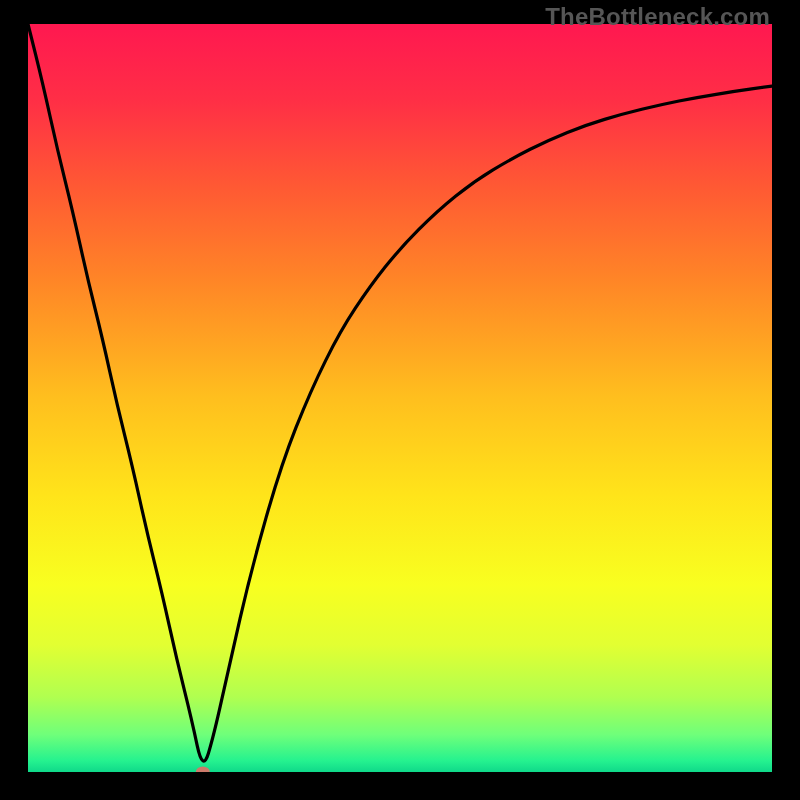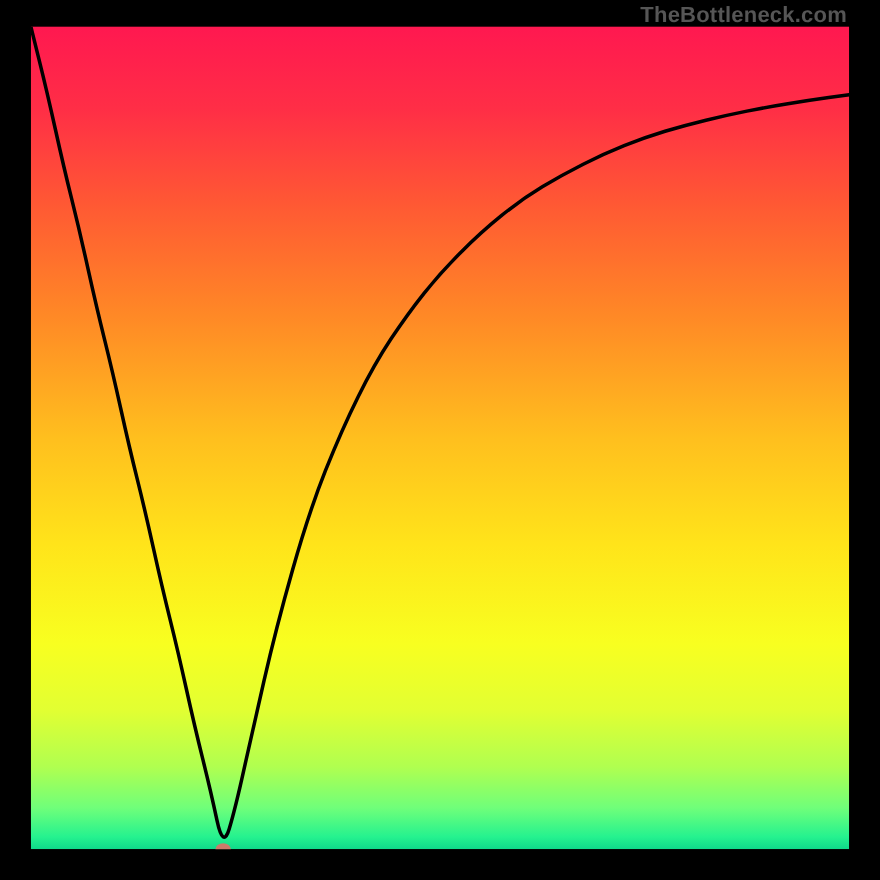--- a/index.html
+++ b/index.html
@@ -16,21 +16,21 @@
     top: 24px;
     width: 744px;
     height: 748px;
     background: #000;
   }
   .watermark {
     position: absolute;
     top: 3px;
     right: 30px;
     font-family: Arial, Helvetica, sans-serif;
-    font-size: 20px;
+    font-size: 24px;
     font-weight: 600;
     color: #565656;
     letter-spacing: 0.2px;
     z-index: 10;
   }
   svg {
     display: block;
   }
 </style>
 </head>

